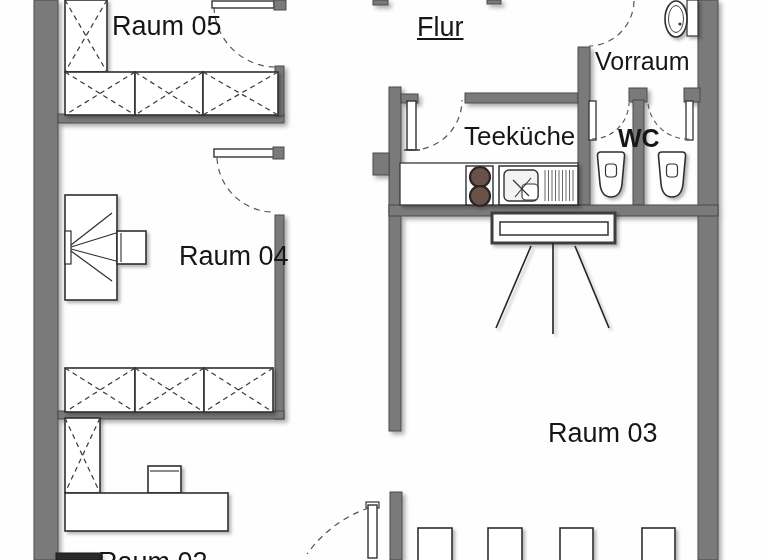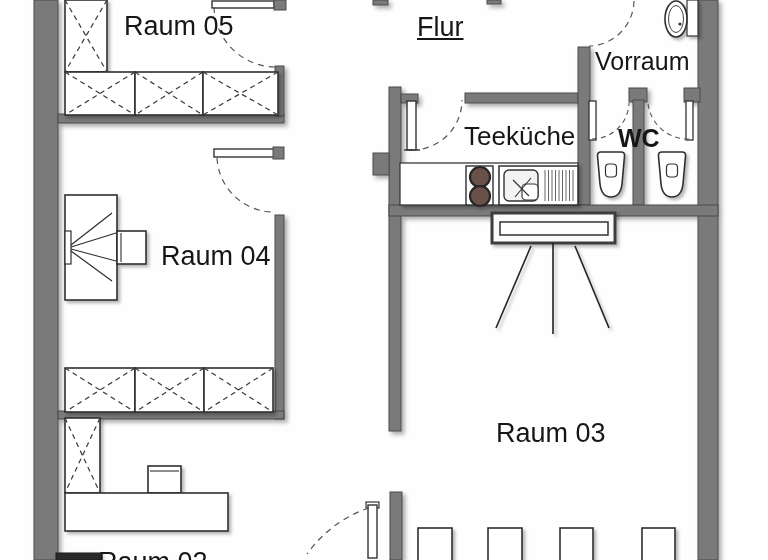--- a/index.html
+++ b/index.html
@@ -174,22 +174,22 @@
     </g>
     <g fill="#fff" stroke="#2f2f2f" stroke-width="1.6">
       <rect x="418" y="528" width="34" height="40"></rect>
       <rect x="488" y="528" width="34" height="40"></rect>
       <rect x="560" y="528" width="33" height="40"></rect>
       <rect x="642" y="528" width="33" height="40"></rect>
     </g>
   </g>
 </svg>
 
-  <div class="room-label fs27" style="left:112px;top:13px;padding-left:12px;">Raum 05</div>
+  <div class="room-label fs27" style="left:112px;top:13px;">Raum 05</div>
   <div class="room-label fs27" style="left:417px;top:14px;text-decoration:underline;">Flur</div>
   <div class="room-label fs26" style="left:464px;top:123px;">Teeküche</div>
   <div class="room-label fs25" style="left:595px;top:49px;">Vorraum</div>
   <div class="room-label fs25" style="left:618px;top:126px;font-weight:bold;">WC</div>
-  <div class="room-label fs27" style="left:161px;top:243px;text-align:center;">Raum 04</div>
-  <div class="room-label fs27" style="left:496px;top:420px;">Raum 03</div>
+  <div class="room-label fs27" style="left:179px;top:243px;text-align:center;">Raum 04</div>
+  <div class="room-label fs27" style="left:548px;top:420px;">Raum 03</div>
   <div class="room-label fs27" style="left:98px;top:549px;">Raum 02</div>
 
 </div>
 
 </body></html>

